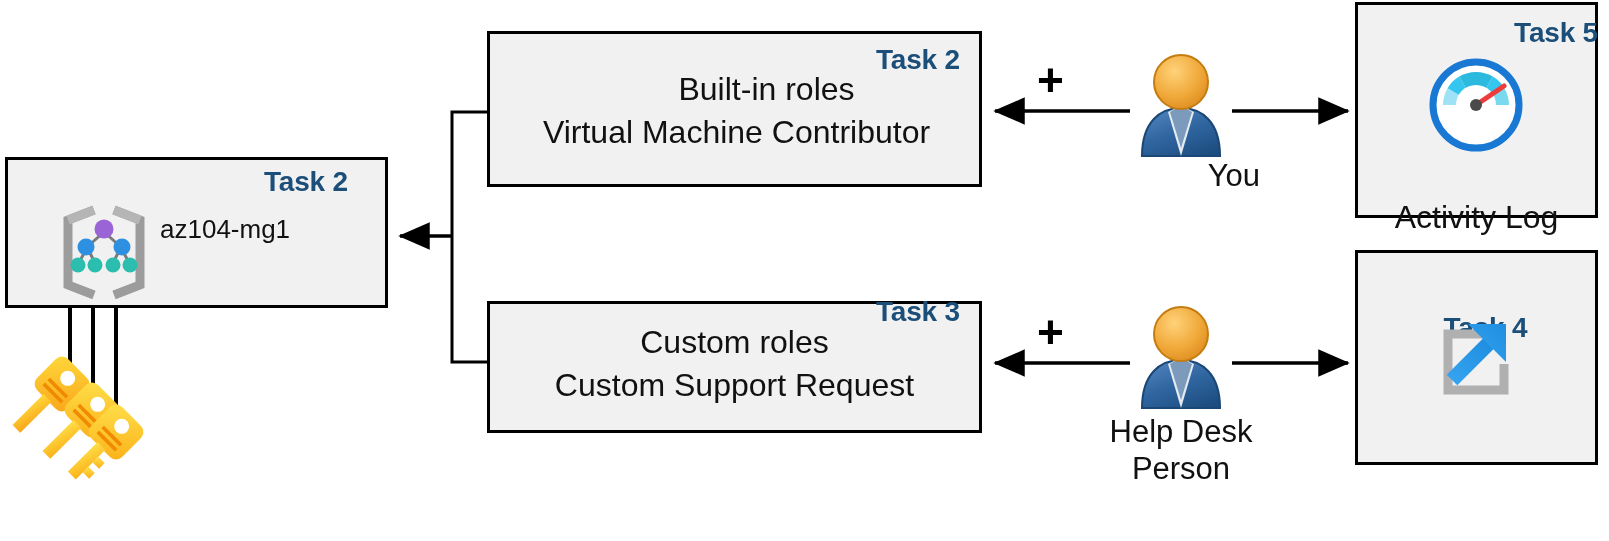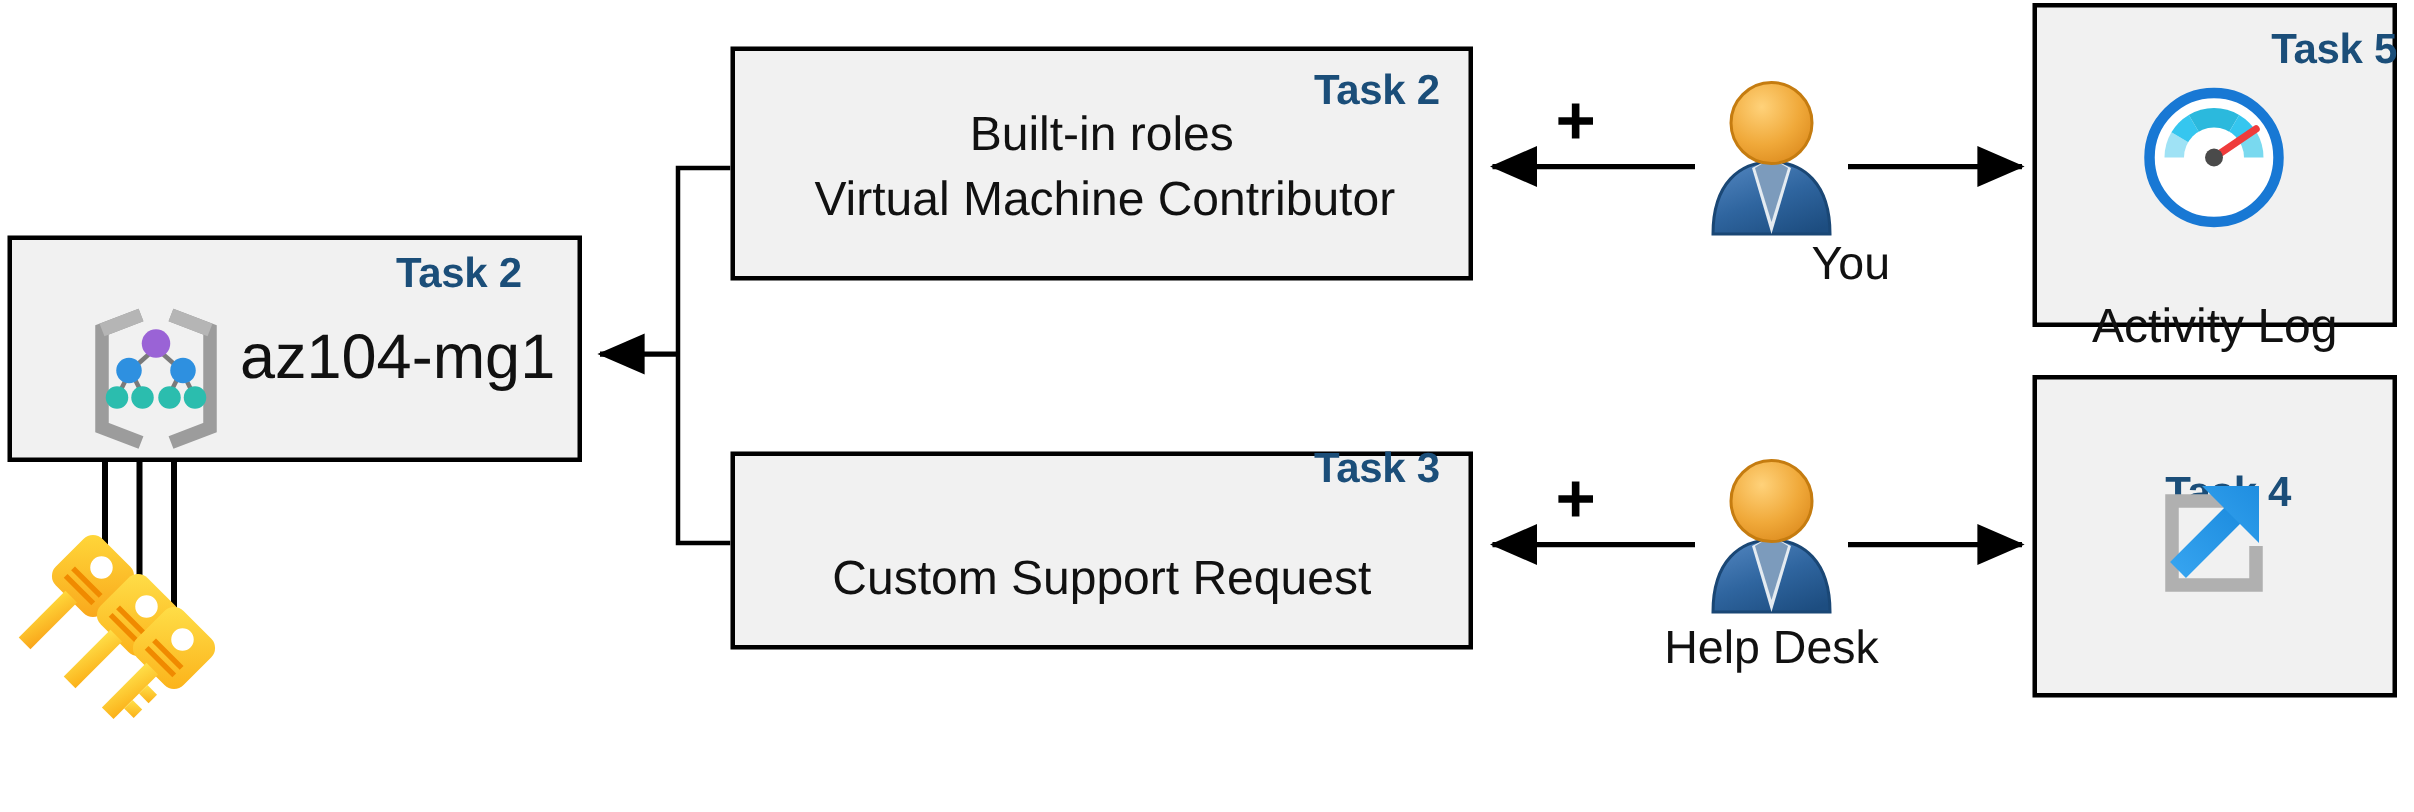--- a/index.html
+++ b/index.html
@@ -81,21 +81,21 @@
       <circle cx="56" cy="39" r="9.5" fill="#9a63d6"></circle>
       <circle cx="38" cy="57" r="8.5" fill="#2e90e0"></circle>
       <circle cx="74" cy="57" r="8.5" fill="#2e90e0"></circle>
       <circle cx="30" cy="75" r="7.5" fill="#2bbdae"></circle>
       <circle cx="47" cy="75" r="7.5" fill="#2bbdae"></circle>
       <circle cx="65" cy="75" r="7.5" fill="#2bbdae"></circle>
       <circle cx="82" cy="75" r="7.5" fill="#2bbdae"></circle>
     </g>
   </svg>
 
-  <div class="body-text" style="left:160px;top:214px;font-size:42px;">az104-mg1</div>
+  <div class="body-text" style="left:160px;top:214px;font-size:26px;">az104-mg1</div>
 
   <svg class="lyr" width="140" height="150" style="left:28px;top:338px;">
     <defs>
       <linearGradient id="kg" x1="0" y1="0" x2="1" y2="1">
         <stop offset="0" stop-color="#ffd93b"></stop>
         <stop offset="1" stop-color="#f9a51a"></stop>
       </linearGradient>
       <linearGradient id="kg2" x1="0" y1="0" x2="1" y2="1">
         <stop offset="0" stop-color="#ffe04a"></stop>
         <stop offset="1" stop-color="#fbb018"></stop>
@@ -125,26 +125,27 @@
       <rect x="27" y="66" width="9" height="8" fill="url(#kg2)"></rect>
       <circle cx="22" cy="14" r="7.5" fill="#ffffff"></circle>
       <rect x="9" y="26" width="26" height="3.6" fill="#f08a00"></rect>
       <rect x="9" y="33" width="26" height="3.6" fill="#f08a00"></rect>
     </g>
   </svg>
 
   <div class="box" style="left:487px;top:31px;width:495px;height:156px;">
   </div>
   <div class="task-label" style="left:876px;top:44px;">Task 2</div>
-  <div class="body-text" style="left:487px;top:71px;width:495px;">Built-in roles</div>
+  <div class="body-text" style="left:487px;top:71px;width:495px;padding-left:32px;">Built-in roles</div>
   <div class="body-text" style="left:487px;top:114px;width:499px;">Virtual Machine Contributor</div>
 
   <div class="box" style="left:487px;top:301px;width:495px;height:132px;">
   </div>
   <div class="task-label" style="left:876px;top:296px;">Task 3</div>
+  <div class="body-text" style="left:487px;top:324px;width:495px;">Custom roles</div>
   <div class="body-text" style="left:487px;top:367px;width:495px;">Custom Support Request</div>
 
   <div class="plus" style="left:1037px;top:57px;">+</div>
   <div class="plus" style="left:1037px;top:309px;">+</div>
 
   <svg class="lyr" width="102" height="108" style="left:1130px;top:52px;">
     <defs>
       <radialGradient id="headg" cx="0.38" cy="0.3" r="0.85">
         <stop offset="0" stop-color="#ffd27a"></stop>
         <stop offset="0.55" stop-color="#f0a93a"></stop>
@@ -163,20 +164,21 @@
   </svg>
   <div class="person-label" style="left:1100px;top:159px;width:160px;text-align:right;">You</div>
 
   <svg class="lyr" width="102" height="108" style="left:1130px;top:304px;">
     <path d="M12,104 C12,70 30,56 51,56 C72,56 90,70 90,104 Z" fill="url(#bodyg)" stroke="#1a4775" stroke-width="2"></path>
     <path d="M38,60 L51,104 L64,60 L56,56 L46,56 Z" fill="#eef2f6" opacity="0.95"></path>
     <path d="M40,60 L51,96 L62,60 L57,57 L45,57 Z" fill="#27598f" opacity="0.55"></path>
     <circle cx="51" cy="30" r="27" fill="url(#headg)" stroke="#c57c10" stroke-width="2"></circle>
   </svg>
   <div class="person-label" style="left:1085px;top:415px;width:192px;">Help Desk</div>
+  <div class="person-label" style="left:1085px;top:452px;width:192px;">Person</div>
 
   <div class="box" style="left:1355px;top:2px;width:243px;height:216px;">
   </div>
   <div class="task-label" style="left:1355px;top:17px;width:243px;text-align:right;">Task 5</div>
 
   <svg class="lyr" width="96" height="96" style="left:1428px;top:57px;">
     <circle cx="48" cy="48" r="43" fill="#ffffff" stroke="#1878d4" stroke-width="7"></circle>
 
     <g>
       <path d="M48,48 L15,48 A33,33 0 0,1 19.6,31.2 Z" fill="#9fe2f5"></path>

